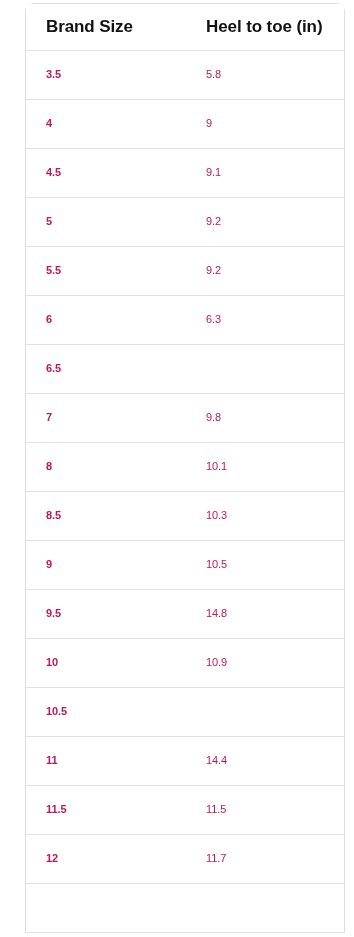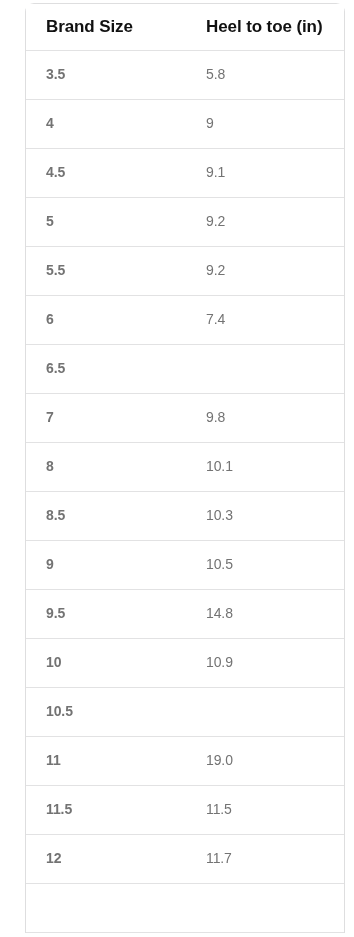--- a/index.html
+++ b/index.html
@@ -47,23 +47,23 @@
     border-bottom: 1px solid #e2e2e3;
     background: #ffffff;
   }
 
   .chart-row.header-row {
     height: 47px;
   }
 
   .cell {
     box-sizing: border-box;
-    font-size: 14px;
+    font-size: 11px;
     line-height: 1.25;
-    color: #737373;
+    color: #be185d;
     white-space: nowrap;
     overflow: hidden;
   }
 
   .cell.col-brand {
     width: 160px;
     padding-left: 20px;
     font-weight: bold;
     letter-spacing: -0.1px;
   }
@@ -109,21 +109,21 @@
         <div class="chart-row">
           <div class="cell col-brand">5</div>
           <div class="cell col-measure">9.2</div>
         </div>
         <div class="chart-row">
           <div class="cell col-brand">5.5</div>
           <div class="cell col-measure">9.2</div>
         </div>
         <div class="chart-row">
           <div class="cell col-brand">6</div>
-          <div class="cell col-measure">7.4</div>
+          <div class="cell col-measure">6.3</div>
         </div>
         <div class="chart-row">
           <div class="cell col-brand">6.5</div>
         </div>
         <div class="chart-row">
           <div class="cell col-brand">7</div>
           <div class="cell col-measure">9.8</div>
         </div>
         <div class="chart-row">
           <div class="cell col-brand">8</div>
@@ -143,21 +143,21 @@
         </div>
         <div class="chart-row">
           <div class="cell col-brand">10</div>
           <div class="cell col-measure">10.9</div>
         </div>
         <div class="chart-row">
           <div class="cell col-brand">10.5</div>
         </div>
         <div class="chart-row">
           <div class="cell col-brand">11</div>
-          <div class="cell col-measure">19.0</div>
+          <div class="cell col-measure">14.4</div>
         </div>
         <div class="chart-row">
           <div class="cell col-brand">11.5</div>
           <div class="cell col-measure">11.5</div>
         </div>
         <div class="chart-row">
           <div class="cell col-brand">12</div>
           <div class="cell col-measure">11.7</div>
         </div>
         <div class="chart-row">

